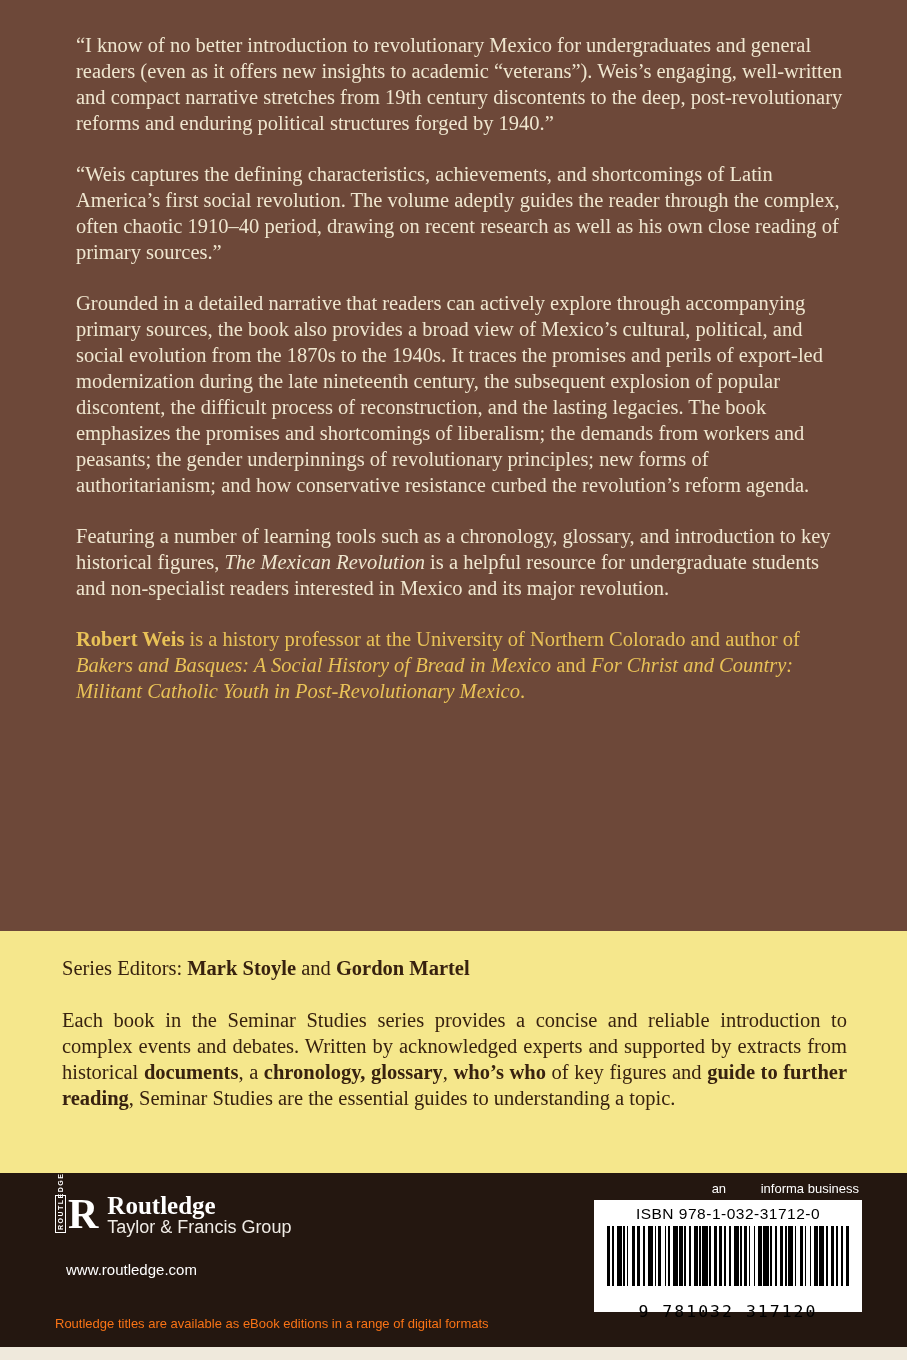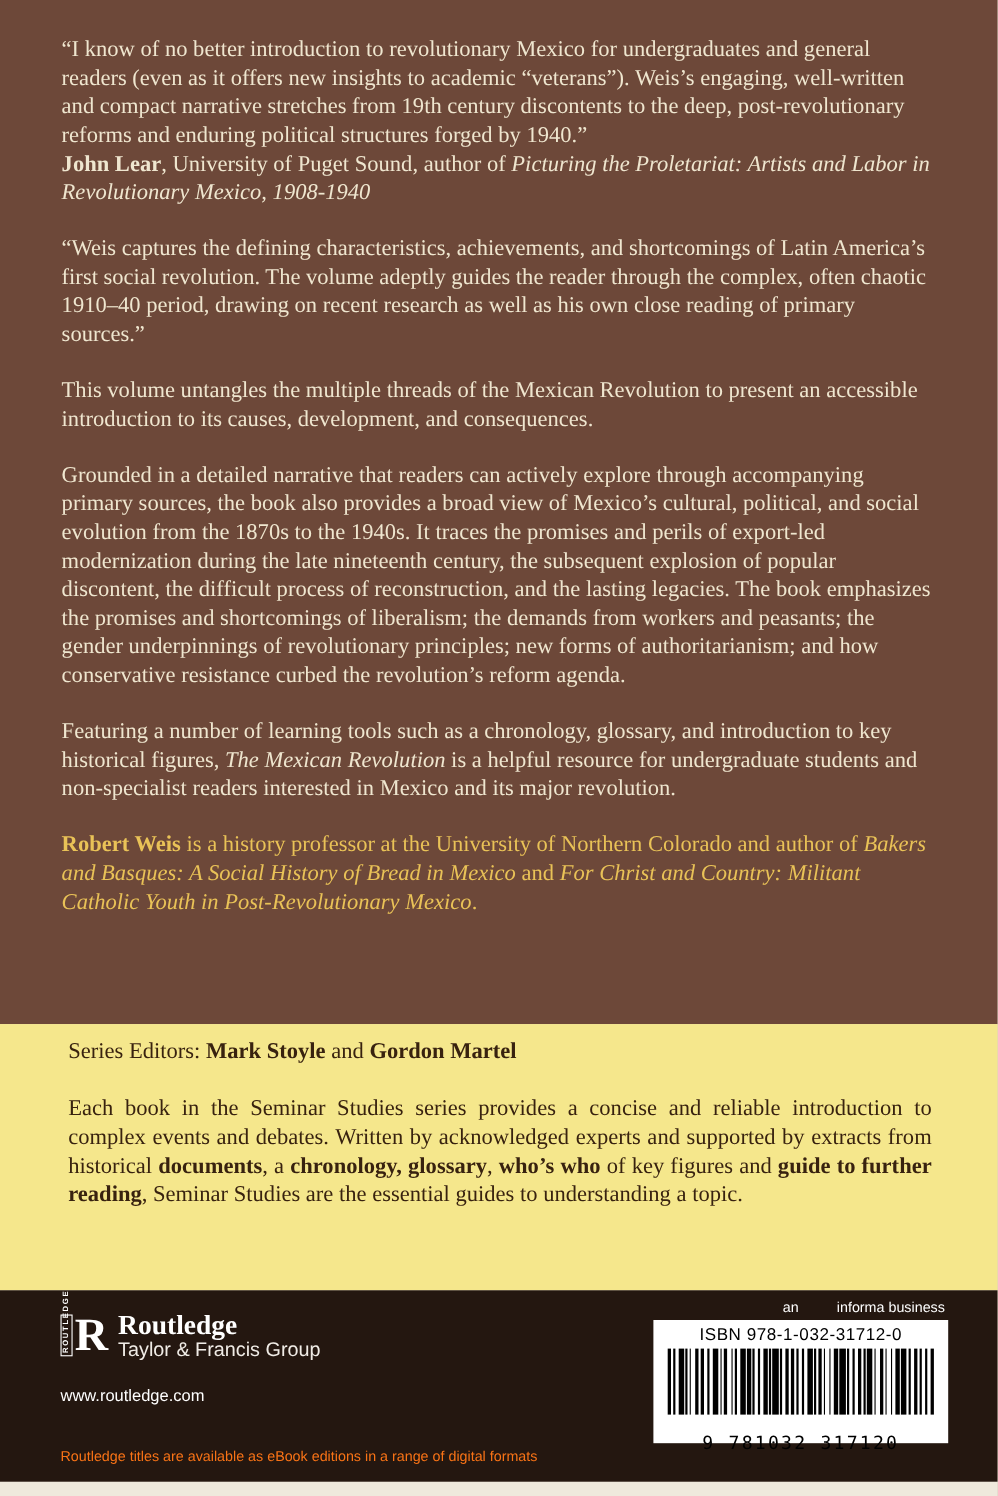--- a/index.html
+++ b/index.html
@@ -10,38 +10,38 @@
     font-family:"Liberation Serif","DejaVu Serif",serif;
     overflow:hidden;
     display:flex;flex-direction:column;
   }
   
   .cover-main{
     background:#6d4839;
     color:#efe6cf;
     height:966px;
     box-sizing:border-box;
-    padding:32px 60px 0 56px;
+    padding:32px 60px 0 76px;
     font-size:20.5px;
     line-height:26px;
     overflow:hidden;
   }
   .cover-main p{margin:0 0 25px 0;}
   .cover-main p.attribution{margin-top:-25px;}
   .cover-main strong{font-weight:bold;}
   .cover-main em{font-style:italic;}
   .bio{color:#e9c257;}
   .bio strong{color:#e9c257;font-weight:bold;}
   
   .series-band{
     background:#f5e78c;
     color:#38220f;
     height:250px;
     box-sizing:border-box;
-    padding:12px 60px 0 62px;
+    padding:24px 60px 0 62px;
     font-size:20.5px;
     line-height:26px;
   }
   .series-band p{margin:0;}
   .series-band .editors-line{margin-bottom:26px;}
   .series-band .series-desc{text-align:justify;}
   .series-band strong{font-weight:bold;}
   
   .cover-footer{
     background:#241710;
@@ -57,21 +57,21 @@
     font-size:7px;letter-spacing:1.5px;font-weight:bold;color:#fff;
     border:1px solid #fff;padding:2px 1px;margin-right:2px;height:38px;box-sizing:border-box;
     font-family:"Liberation Sans",sans-serif;
   }
   .logo-r{
     font-family:"Liberation Serif",serif;
     font-size:42px;font-weight:bold;color:#fff;line-height:42px;
   }
   .brand-text .brand-name{font-family:"Liberation Serif",serif;font-size:25px;font-weight:bold;line-height:26px;}
   .brand-text .brand-tagline{font-size:18px;line-height:16px;color:#f0ece6;}
-  .site-url{position:absolute;left:55px;top:88px;font-size:15px;color:#ffffff;}
+  .site-url{position:absolute;left:66px;top:88px;font-size:15px;color:#ffffff;}
   .ebook-note{
     position:absolute;left:55px;bottom:16px;
     font-size:13px;color:#f97316;
   }
   .informa{position:absolute;right:48px;top:8px;font-size:13px;color:#fff;}
   .informa b{font-weight:normal;margin-left:31px;}
   .isbn-box{
     position:absolute;right:45px;top:27px;
     width:268px;height:112px;background:#ffffff;color:#000;
     box-sizing:border-box;padding:5px 12px 4px 12px;text-align:center;
@@ -90,25 +90,23 @@
   .page-edge{background:#efe9dc;height:13px;flex:0 0 auto;}
 </style>
 </head>
 <body>
 
 <div class="page">
 
   <main class="cover-main">
 
     <p class="quote">“I know of no better introduction to revolutionary Mexico for undergraduates and general readers (even as it offers new insights to academic “veterans”). Weis’s engaging, well-written and compact narrative stretches from 19th century discontents to the deep, post-revolutionary reforms and enduring political structures forged by 1940.”</p>
-    <p class="attribution"><strong>John Lear</strong><span>, University of Puget Sound, author of </span><em>Picturing the Proletariat: Artists and Labor in Revolutionary Mexico, 1908-1940</em></p>
 
     <p class="quote">“Weis captures the defining characteristics, achievements, and shortcomings of Latin America’s first social revolution. The volume adeptly guides the reader through the complex, often chaotic 1910–40 period, drawing on recent research as well as his own close reading of primary sources.”</p>
 
-    <p>This volume untangles the multiple threads of the Mexican Revolution to present an accessible introduction to its causes, development, and consequences.</p>
 
     <p>Grounded in a detailed narrative that readers can actively explore through accompanying primary sources, the book also provides a broad view of Mexico’s cultural, political, and social evolution from the 1870s to the 1940s. It traces the promises and perils of export-led modernization during the late nineteenth century, the subsequent explosion of popular discontent, the difficult process of reconstruction, and the lasting legacies. The book emphasizes the promises and shortcomings of liberalism; the demands from workers and peasants; the gender underpinnings of revolutionary principles; new forms of authoritarianism; and how conservative resistance curbed the revolution’s reform agenda.</p>
 
     <p><span>Featuring a number of learning tools such as a chronology, glossary, and introduction to key historical figures, </span><em>The Mexican Revolution</em><span> is a helpful resource for undergraduate students and non-specialist readers interested in Mexico and its major revolution.</span></p>
 
     <p class="bio"><strong>Robert Weis</strong><span> is a history professor at the University of Northern Colorado and author of </span><em>Bakers and Basques: A Social History of Bread in Mexico</em><span> and </span><em>For Christ and Country: Militant Catholic Youth in Post-Revolutionary Mexico</em><span>.</span></p>
 
   </main>
 
   <section class="series-band">

